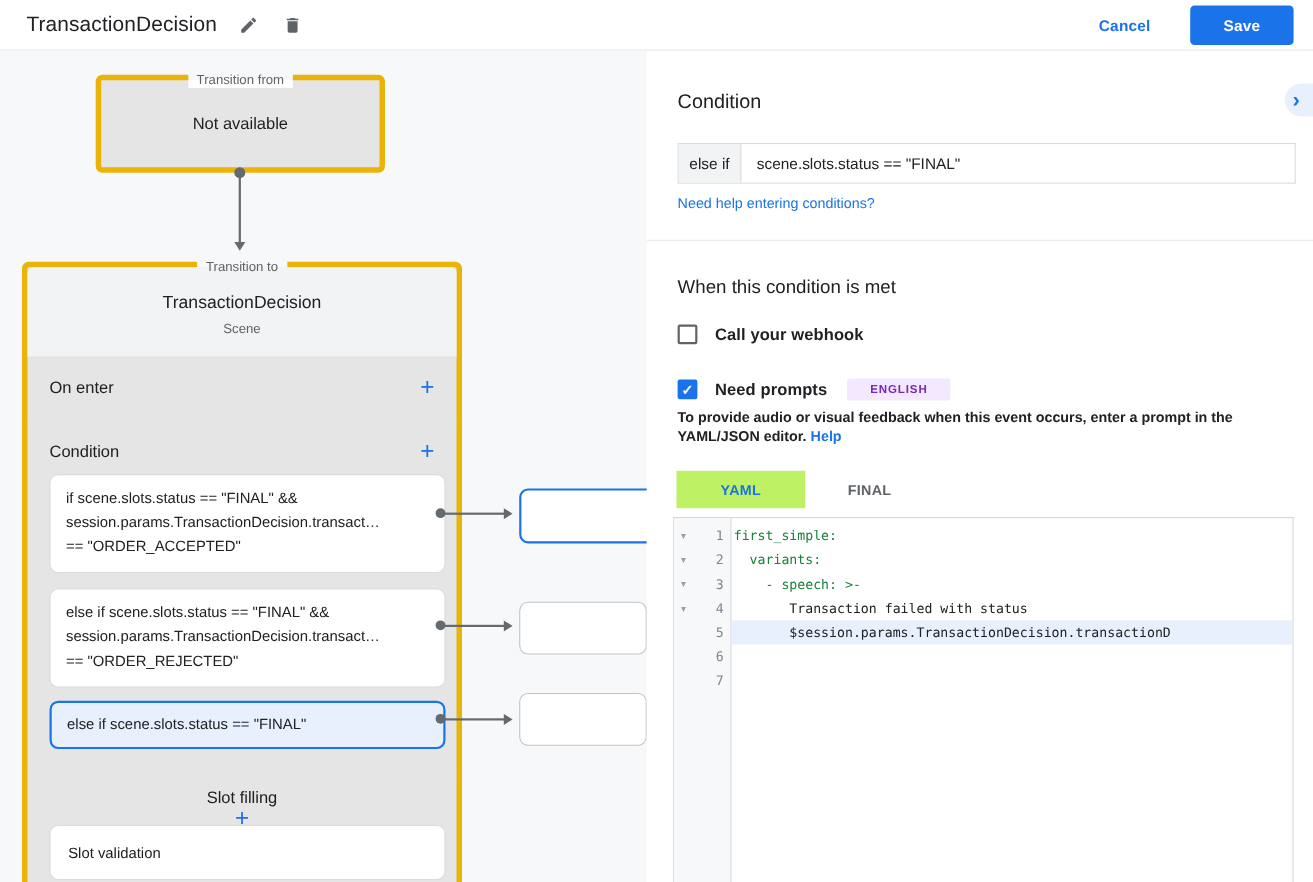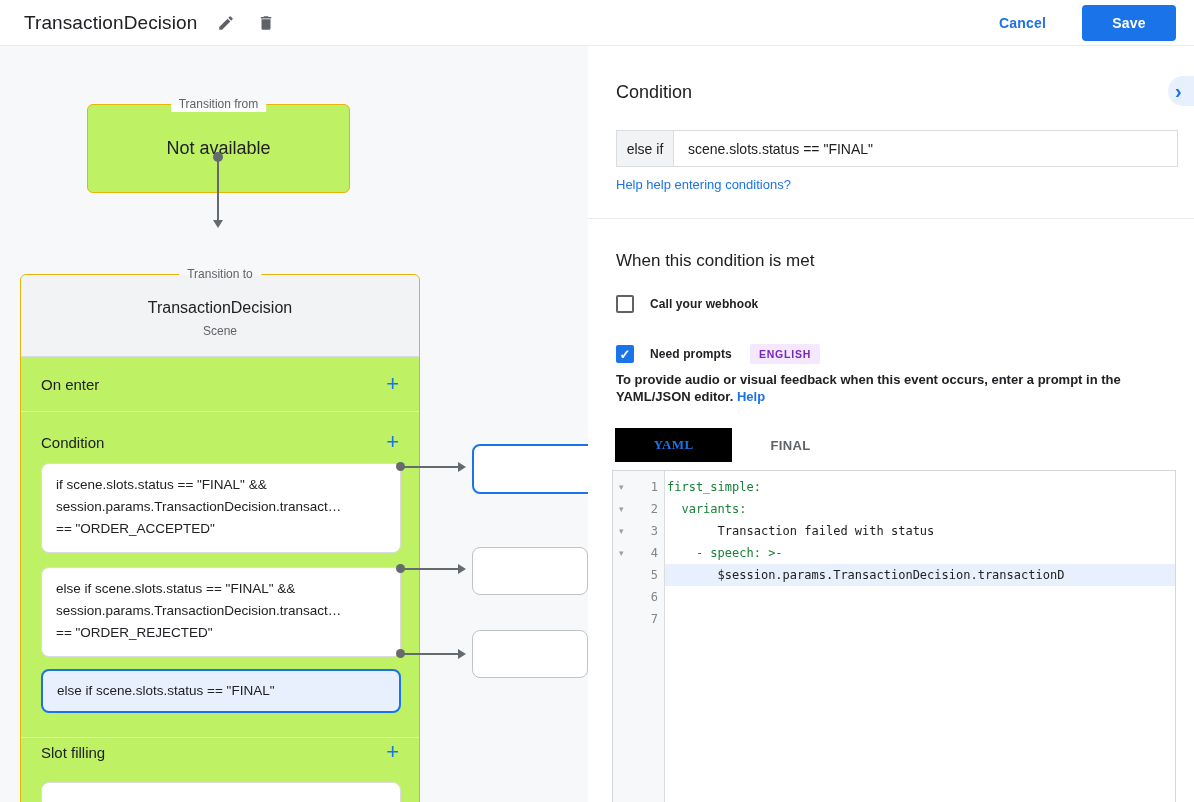--- a/index.html
+++ b/index.html
@@ -21,28 +21,28 @@
   .trash { margin-left:14px; }
   .topbar-spacer { flex:1; }
   .cancel-btn { background:none; border:none; color:#1a73e8; font-size:14px; font-weight:700;
     font-family:"Liberation Sans",sans-serif; cursor:pointer; margin-right:36px; letter-spacing:.2px; }
   .save-btn { background:#1a73e8; color:#fff; border:none; border-radius:4px; height:36px; width:94px;
     font-size:14px; font-weight:700; font-family:"Liberation Sans",sans-serif; cursor:pointer; letter-spacing:.2px; }
 
   
   .flow { position:absolute; top:46px; left:0; width:588px; height:756px; background:#f7f8f9; overflow:hidden; }
 
-  .fieldset { position:absolute; background:#bef264; border:1px solid #eab308; border-radius:6px;margin-top:36px; }
+  .fieldset { position:absolute; background:#e5e5e5; border:5px solid #eab308; border-radius:6px; }
   .legend { position:absolute; top:-8px; left:50%; transform:translateX(-50%); padding:0 8px;
     font-size:12px; color:#5f6368; white-space:nowrap; line-height:15px; }
   .legend-from { background:linear-gradient(180deg,#f7f8f9 53%,#ffffff 53%); }
   .legend-to { background:linear-gradient(180deg,#f7f8f9 53%,#f1f3f4 53%); }
 
   .from-box { left:87px; top:22px; width:263px; height:89px; display:flex; align-items:center; justify-content:center; }
-  .from-box .from-text { font-size:18px; color:#202124; }
+  .from-box .from-text { font-size:15px; color:#202124; }
 
   .dot { position:absolute; width:10px; height:10px; border-radius:50%; background:#646a6e; }
   .vline { position:absolute; width:2px; background:#646a6e; }
   .hline { position:absolute; height:2px; background:#646a6e; }
   .arrow-down { position:absolute; width:0; height:0; border-left:5px solid transparent;
     border-right:5px solid transparent; border-top:8px solid #646a6e; }
   .arrow-right { position:absolute; width:0; height:0; border-top:5px solid transparent;
     border-bottom:5px solid transparent; border-left:8px solid #646a6e; }
 
   .to-box { left:20px; top:192px; width:400px; height:640px; }
@@ -51,21 +51,21 @@
   .to-title { font-size:16px; color:#202124; margin-top:6px; }
   .to-subtitle { font-size:12px; color:#5f6368; margin-top:7px; }
   .section-row { position:absolute; left:0; width:100%; display:flex; align-items:center; padding:0 20px; }
   .section-label { font-size:15px; color:#202124; }
   .row-spacer { flex:1; }
   .plus-btn { background:none; border:none; color:#1a73e8; font-size:22px; font-weight:400; cursor:pointer;
     line-height:20px; font-family:"Liberation Sans",sans-serif; }
   .on-enter-row { top:82px; height:55px; border-bottom:1px solid #e3e6e8; }
   .condition-label-row { top:152px; height:30px; }
   .section-divider { position:absolute; left:0; top:462px; width:100%; border-top:1px solid #e3e6e8; }
-  .slot-label-row { top:462px; height:30px; }
+  .slot-label-row { top:474px; height:30px;flex-direction:column; }
 
   .cond-card { position:absolute; left:20px; width:360px; background:#fff; border:1px solid #dadce0;
     border-radius:8px; padding:10px 14px; font-size:13.5px; line-height:22px; color:#202124; }
   .cond-card-1 { top:188px; height:90px; }
   .cond-card-2 { top:292px; height:90px; }
   .cond-card-3 { top:394px; height:44px; background:#e8f0fe; border:2px solid #1a73e8;
     display:flex; align-items:center; padding:0 14px; }
 
   .slot-card { position:absolute; left:20px; top:507px; width:360px; height:50px; background:#fff;
     border:1px solid #dadce0; border-radius:8px; display:flex; align-items:center; padding:0 16px;
@@ -91,30 +91,30 @@
   .help-link { position:absolute; left:28px; top:131px; font-size:13px; color:#1a73e8; text-decoration:none; }
   .panel-divider { position:absolute; left:0; top:172px; width:606px; border-top:1px solid #e7e9eb; }
   .when-title { position:absolute; left:28px; top:205px; font-size:17px; color:#202124; }
   .check-row { position:absolute; left:28px; display:flex; align-items:center; }
   .webhook-row { top:249px; }
   .prompts-row { top:298px; }
   .checkbox { width:18px; height:18px; border:2px solid #5f6368; border-radius:2px; background:#fff;
     cursor:pointer; flex:0 0 auto; }
   .checkbox.checked { border-color:#1a73e8; background:#1a73e8; display:flex; align-items:center;
     justify-content:center; color:#fff; font-size:13px; font-weight:700; line-height:1; }
-  .check-label { margin-left:16px; font-size:12px; font-weight:700; color:#202124; letter-spacing:.1px; }
+  .check-label { margin-left:16px; font-size:15px; font-weight:700; color:#202124; letter-spacing:.1px; }
   .lang-badge { margin-left:18px; background:#f3e8fd; color:#7627bb; font-size:10.5px; font-weight:700;
-    letter-spacing:.8px; padding:4px 9px; border-radius:2px;text-align:center; }
+    letter-spacing:.8px; padding:4px 21px; border-radius:2px;text-align:center; }
   .prompt-desc { position:absolute; left:28px; top:325px; width:556px; font-size:13px; line-height:17px; color:#202124;font-weight:bold; }
   .inline-link { color:#1a73e8; text-decoration:none; }
   .tabs { position:absolute; left:27px; top:382px; display:flex; }
   .tab { width:117px; height:34px; display:flex; align-items:center; justify-content:center;
     font-size:13px; font-weight:700; letter-spacing:.3px; color:#5f6368; background:transparent;
     border:none; cursor:pointer; font-family:"Liberation Sans",sans-serif; }
-  .tab.active { background:#000000; color:#1a73e8;font-family:Liberation Serif, serif; }
+  .tab.active { background:#bef264; color:#1a73e8; }
 
   
   .editor { position:absolute; left:24px; top:424px; width:564px; height:334px; border:1px solid #d5d8db;
     border-bottom:none; display:flex; background:#fff; }
   .gutter { width:52px; background:#f7f8f9; border-right:1px solid #dadce0; padding-top:5px; }
   .gutter-row { height:22px; display:flex; align-items:center; }
   .fold { width:18px; padding-left:6px; font-size:9px; color:#9aa0a6; line-height:22px; }
   .lnum { flex:1; text-align:right; padding-right:6px; font-family:"DejaVu Sans Mono",monospace;
     font-size:12px; color:#80868b; }
   .code-area { flex:1; padding-top:5px; overflow:hidden; }
@@ -230,21 +230,21 @@
     <div class="panel-title">Condition</div>
     <button class="collapse-btn">
       <span>›</span>
     </button>
 
     <div class="cond-input-row">
       <div class="cond-prefix">else if</div>
       <input class="cond-value" value="scene.slots.status == &quot;FINAL&quot;" style="">
     </div>
 
-    <a class="help-link" href="#">Help help entering conditions?</a>
+    <a class="help-link" href="#">Need help entering conditions?</a>
 
     <div class="panel-divider"></div>
 
     <div class="when-title">When this condition is met</div>
 
     <div class="check-row webhook-row">
       <div class="checkbox"></div>
       <span class="check-label">Call your webhook</span>
     </div>
 
@@ -293,21 +293,21 @@
           <span class="lnum">6</span>
         </div>
         <div class="gutter-row">
           <span class="fold"></span>
           <span class="lnum">7</span>
         </div>
       </div>
       <div class="code-area">
         <div class="code-row key">first_simple:</div>
         <div class="code-row key">  variants:</div>
+        <div class="code-row key">    - speech: &gt;-</div>
         <div class="code-row plain">       Transaction failed with status</div>
-        <div class="code-row key">    - speech: &gt;-</div>
         <div class="code-row plain selected">       $session.params.TransactionDecision.transactionD</div>
         <div class="code-row plain"></div>
       </div>
     </div>
   </div>
 
 </div>
 
 </body></html>

